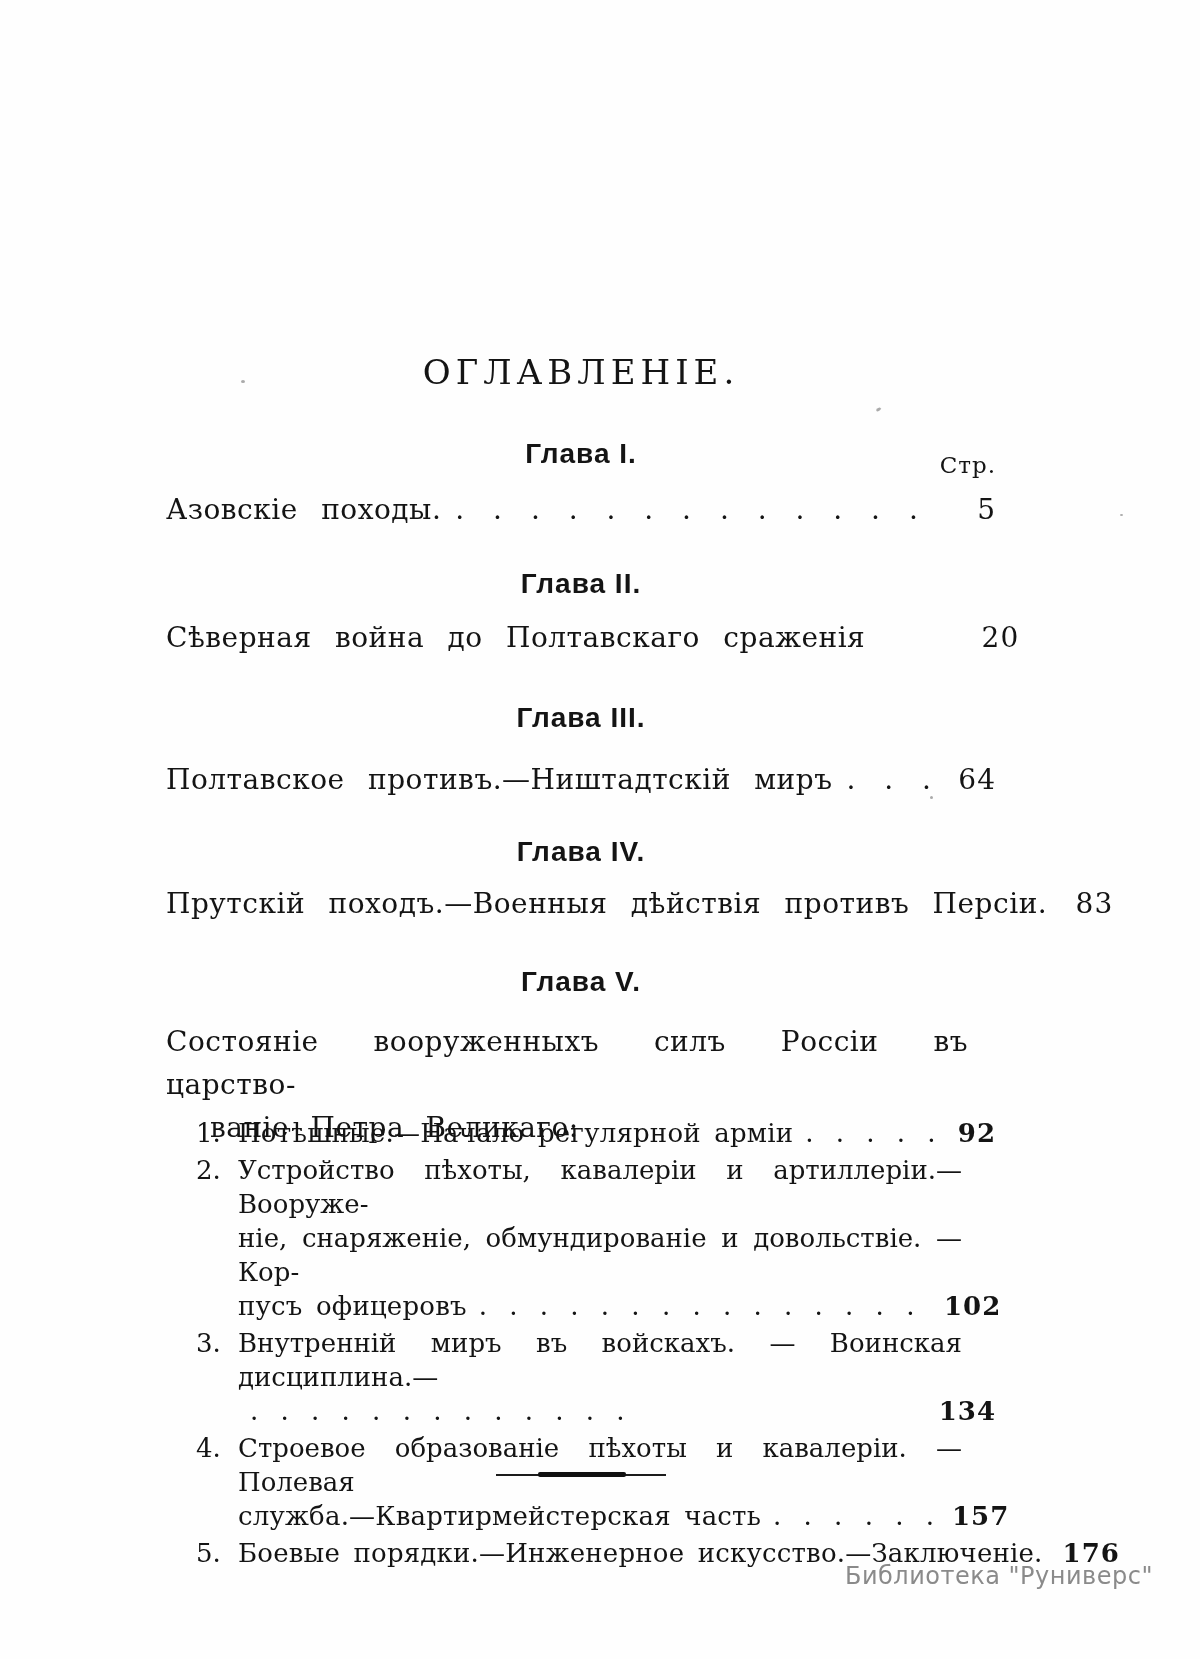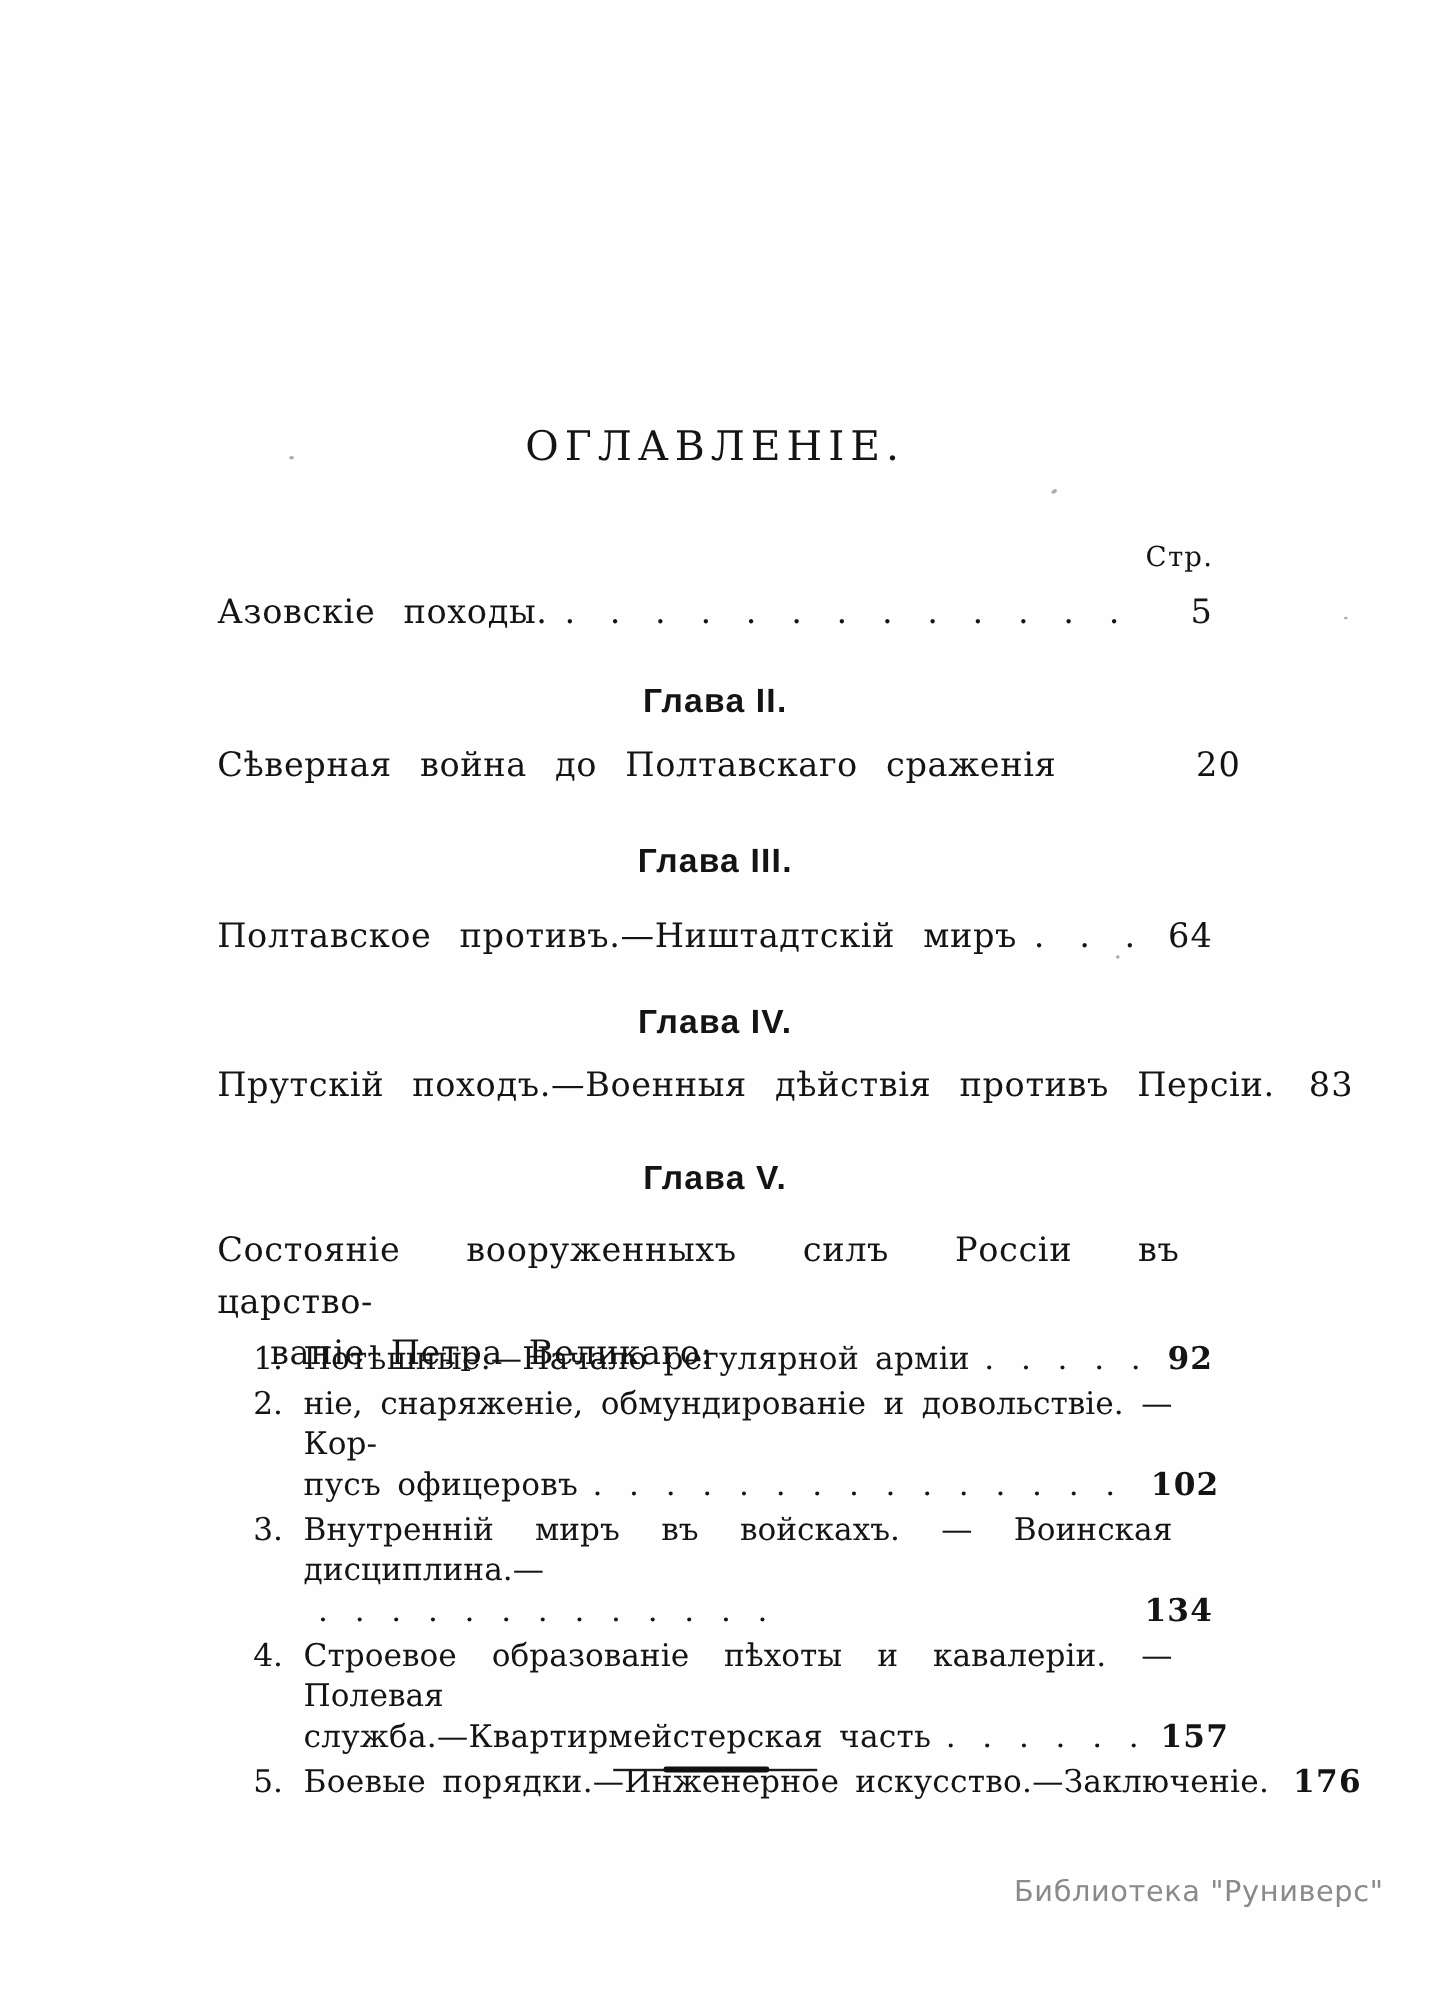--- a/index.html
+++ b/index.html
@@ -1,21 +1,21 @@
 <!DOCTYPE html>
 <html><head>
 <meta charset="utf-8">
 <style>
   html,body { margin:0; padding:0; background:#ffffff; }
   .page {
     position:relative; width:1200px; height:1659px; overflow:hidden;
     background:#fefefe;
     font-family:"DejaVu Serif", serif; color:#141414;
   }
-  .block { position:absolute; left:181px; width:830px; }
+  .block { position:absolute; left:166px; width:830px; }
 
   .title {
     top:352px; text-align:center;
     font-size:34px; letter-spacing:5px; font-weight:normal;
     white-space:nowrap;
   }
   .chapter-heading {
     text-align:center;
     font-family:"Liberation Sans", sans-serif;
     font-weight:bold; font-size:28px; letter-spacing:1px;
@@ -81,20 +81,21 @@
   .speck-3 { left:1120px; top:514px; width:3px; height:2px; }
   .speck-4 { left:930px; top:796px; width:3px; height:3px; }
 </style>
 </head>
 <body>
 
 <div class="page">
 
   <div class="block title">ОГЛАВЛЕНІЕ.</div>
 
+  <div class="block chapter-heading h1">Глава I.</div>
   <div class="block col-header">Стр.</div>
   <div class="block toc-row e1">
     <span class="entry-text">Азовскіе походы.</span>
     <span class="dots">. . . . . . . . . . . . . . .</span>
     <span class="pagenum">5</span>
   </div>
 
   <div class="block chapter-heading h2">Глава II.</div>
   <div class="block toc-row e2">
     <span class="entry-text">Сѣверная война до Полтавскаго сраженія</span>
@@ -132,20 +133,21 @@
           <span class="entry-text">Потѣшные.—Начало регулярной арміи</span>
           <span class="dots">. . . . . . . .</span>
           <span class="pagenum">92</span>
         </div>
       </div>
     </div>
 
     <div class="item">
       <span class="item-num">2.</span>
       <div class="item-body">
+        <div class="fill">Устройство пѣхоты, кавалеріи и артиллеріи.—Вооруже-</div>
         <div class="fill">ніе, снаряженіе, обмундированіе и довольствіе. — Кор-</div>
         <div class="toc-row">
           <span class="entry-text">пусъ офицеровъ</span>
           <span class="dots">. . . . . . . . . . . . . . . . .</span>
           <span class="pagenum">102</span>
         </div>
       </div>
     </div>
 
     <div class="item">

